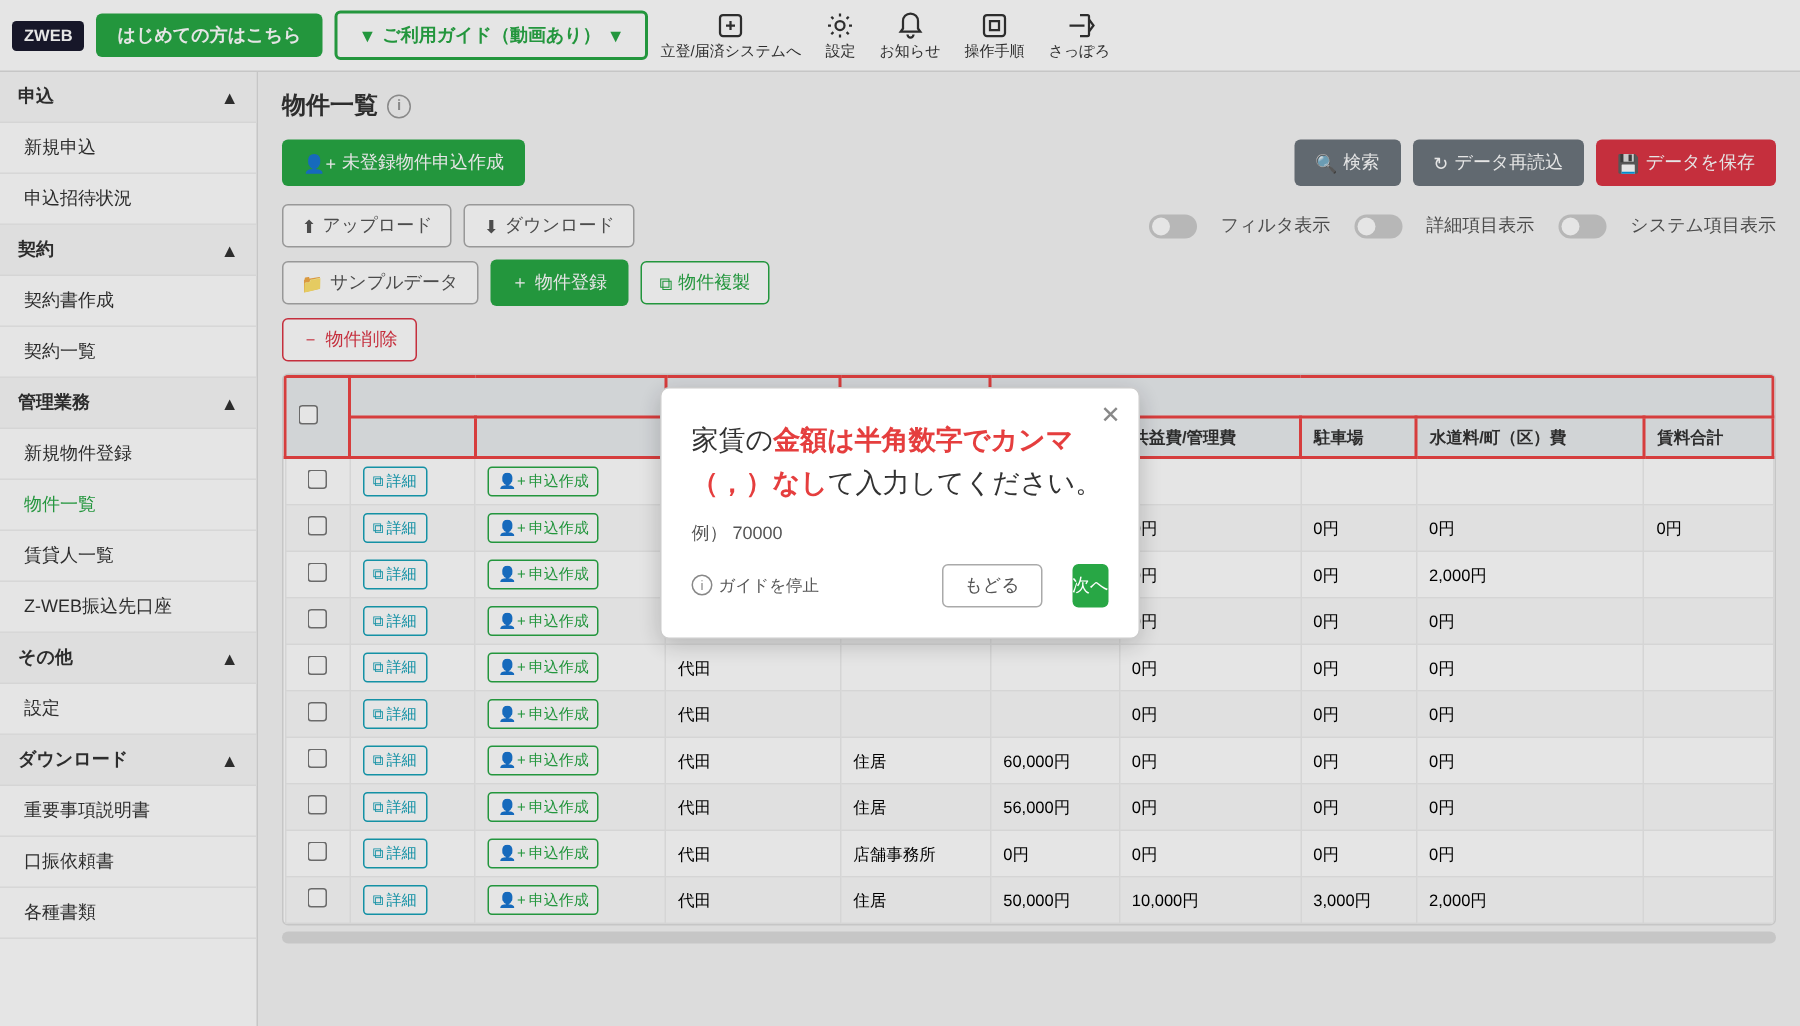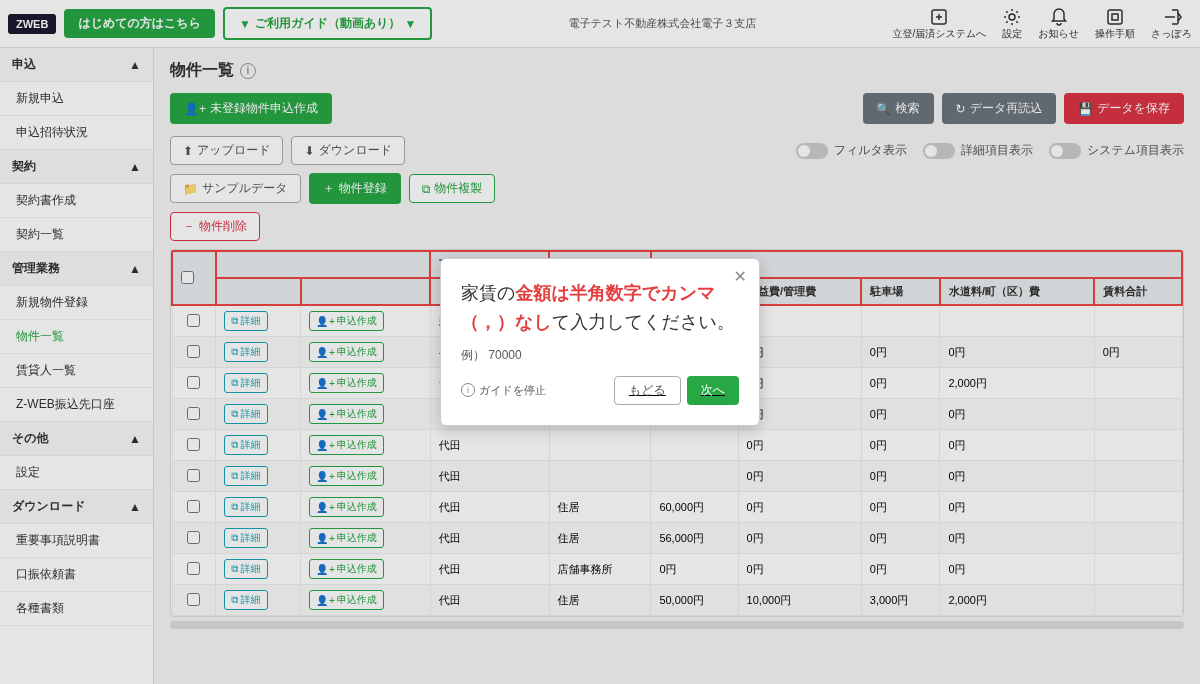--- a/index.html
+++ b/index.html
@@ -12,21 +12,21 @@
     .topbar-btn-outline-green { background: #fff; color: #28a745; border: 2px solid #28a745; border-radius: 4px; padding: 6px 14px; cursor: pointer; font-size: 12px; font-weight: bold; display: flex; align-items: center; gap: 4px; }
     .topbar-company { flex: 1; text-align: center; font-size: 11px; color: #555; }
     .topbar-icons { display: flex; gap: 16px; align-items: flex-start; }
     .topbar-icon-item { display: flex; flex-direction: column; align-items: center; font-size: 10px; color: #333; cursor: pointer; }
     .topbar-icon-item svg { width: 20px; height: 20px; }
 
     
     .layout { display: flex; height: calc(100vh - 48px); }
 
     
-    .sidebar { width: 154px; background: #fff; border-right: 1px solid #ddd; overflow-y: auto; flex-shrink: 0; }
+    .sidebar { width: 172px; background: #fff; border-right: 1px solid #ddd; overflow-y: auto; flex-shrink: 0; }
     .sidebar-section { padding: 0; }
     .sidebar-header { background: #f8f8f8; padding: 8px 12px; font-weight: bold; font-size: 12px; color: #333; display: flex; justify-content: space-between; align-items: center; border-bottom: 1px solid #eee; cursor: pointer; }
     .sidebar-item { padding: 8px 16px; font-size: 12px; color: #333; cursor: pointer; border-bottom: 1px solid #f0f0f0; }
     .sidebar-item.active { color: #28a745; }
 
     
     .main { flex: 1; overflow-y: auto; padding: 12px 16px; background: #f5f5f5; position: relative; }
 
     
     .page-title { font-size: 16px; font-weight: bold; color: #333; margin-bottom: 12px; display: flex; align-items: center; gap: 6px; }
@@ -37,21 +37,21 @@
     .toolbar-right { display: flex; gap: 8px; }
     .btn-green-solid { background: #28a745; color: #fff; border: none; border-radius: 4px; padding: 7px 14px; cursor: pointer; font-size: 12px; display: flex; align-items: center; gap: 4px; }
     .btn-gray { background: #6c757d; color: #fff; border: none; border-radius: 4px; padding: 7px 14px; cursor: pointer; font-size: 12px; display: flex; align-items: center; gap: 4px; }
     .btn-red { background: #dc3545; color: #fff; border: none; border-radius: 4px; padding: 7px 14px; cursor: pointer; font-size: 12px; display: flex; align-items: center; gap: 4px; }
 
     .sub-toolbar { display: flex; gap: 8px; margin-bottom: 8px; align-items: center; flex-wrap: wrap; }
     .btn-outline-gray { background: #fff; color: #555; border: 1px solid #aaa; border-radius: 4px; padding: 5px 12px; cursor: pointer; font-size: 12px; display: flex; align-items: center; gap: 4px; }
     .btn-outline-green-small { background: #fff; color: #28a745; border: 1px solid #28a745; border-radius: 4px; padding: 5px 12px; cursor: pointer; font-size: 12px; display: flex; align-items: center; gap: 4px; }
     .btn-outline-red { background: #fff; color: #dc3545; border: 1px solid #dc3545; border-radius: 4px; padding: 5px 12px; cursor: pointer; font-size: 12px; display: flex; align-items: center; gap: 4px; }
     .toggle-row { display: flex; align-items: center; gap: 16px; margin-left: auto; }
-    .toggle-item { display: flex; align-items: center; gap: 6px; font-size: 12px; color: #555; }
+    .toggle-item { display: flex; align-items: center; gap: 16px; font-size: 12px; color: #555; }
     .toggle-switch { width: 32px; height: 16px; background: #ccc; border-radius: 8px; position: relative; cursor: pointer; }
     .toggle-switch::after { content: ''; position: absolute; width: 12px; height: 12px; background: #fff; border-radius: 50%; top: 2px; left: 2px; transition: left 0.2s; }
 
     
     .table-wrapper { overflow-x: auto; background: #fff; border: 1px solid #ddd; border-radius: 4px; }
     table { width: 100%; border-collapse: collapse; font-size: 11px; min-width: 900px; }
     thead tr { background: #e9ecef; }
     thead th { padding: 5px 8px; border: 2px solid #ef4444; text-align: left; font-weight: bold; white-space: nowrap; color: #333; }
     tbody tr { border-bottom: 1px solid #eee; }
     tbody tr:nth-child(even) { background: #fafafa; }
@@ -67,39 +67,38 @@
     
     .popup-overlay { position: fixed; top: 0; left: 0; width: 100%; height: 100%; background: rgba(0,0,0,0.1); z-index: 100; display: flex; align-items: center; justify-content: center; }
     .popup { background: #fff; border: 1px solid #ccc; border-radius: 6px; padding: 20px; width: 320px; box-shadow: 0 4px 16px rgba(0,0,0,0.2); position: relative; }
     .popup-close { position: absolute; top: 8px; right: 12px; cursor: pointer; font-size: 16px; color: #888; background: none; border: none; }
     .popup-text { font-size: 18px; color: #333; line-height: 1.6; margin-bottom: 10px; }
     .popup-text strong { color: #e53e3e; }
     .popup-example { font-size: 12px; color: #555; margin-bottom: 12px; }
     .popup-footer { display: flex; align-items: center; justify-content: space-between; }
     .popup-guide { display: flex; align-items: center; gap: 4px; font-size: 11px; color: #555; cursor: pointer; }
     .popup-guide-icon { width: 14px; height: 14px; border: 1px solid #888; border-radius: 50%; display: flex; align-items: center; justify-content: center; font-size: 9px; color: #888; }
-    .popup-buttons { display: flex; gap: 6px; text-decoration: underline; }
+    .popup-buttons { display: flex; gap: 20px; }
     .btn-popup-back { background: #fff; color: #555; border: 1px solid #aaa; border-radius: 4px; padding: 5px 14px; cursor: pointer; font-size: 12px; }
-    .btn-popup-next { background: #28a745; color: #fff; border: none; border-radius: 4px; padding: 5px 14px; cursor: pointer; font-size: 12px; }
+    .btn-popup-next { background: #28a745; color: #fff; border: none; border-radius: 4px; padding: 5px 0; cursor: pointer; font-size: 12px; }
 
     
     .scroll-hint { height: 8px; background: #ddd; border-radius: 4px; margin-top: 4px; }
   </style>
 </head>
 <body>
 
 <div class="topbar">
   <div class="topbar-logo">ZWEB</div>
   <button class="topbar-btn-green">はじめての方はこちら</button>
   <button class="topbar-btn-outline-green">
     <span>▼</span>
     <span>ご利用ガイド（動画あり）</span>
     <span>▼</span>
   </button>
-  <span class="topbar-company">電子テスト不動産株式会社電子３支店</span>
   <div class="topbar-icons">
     <div class="topbar-icon-item">
       <svg viewBox="0 0 20 20" fill="none" stroke="#333" stroke-width="1.5">
           <rect x="3" y="3" width="14" height="14" rx="2"></rect>
           <path d="M7 10h6M10 7v6"></path>
         </svg>
       <span>立登/届済システムへ</span>
     </div>
     <div class="topbar-icon-item">
       <svg viewBox="0 0 20 20" fill="none" stroke="#333" stroke-width="1.5">

